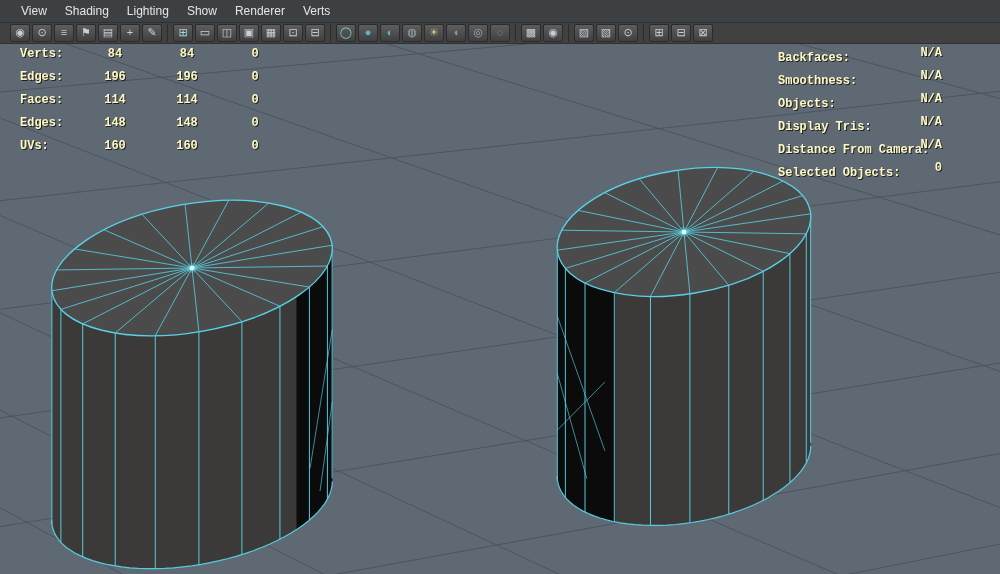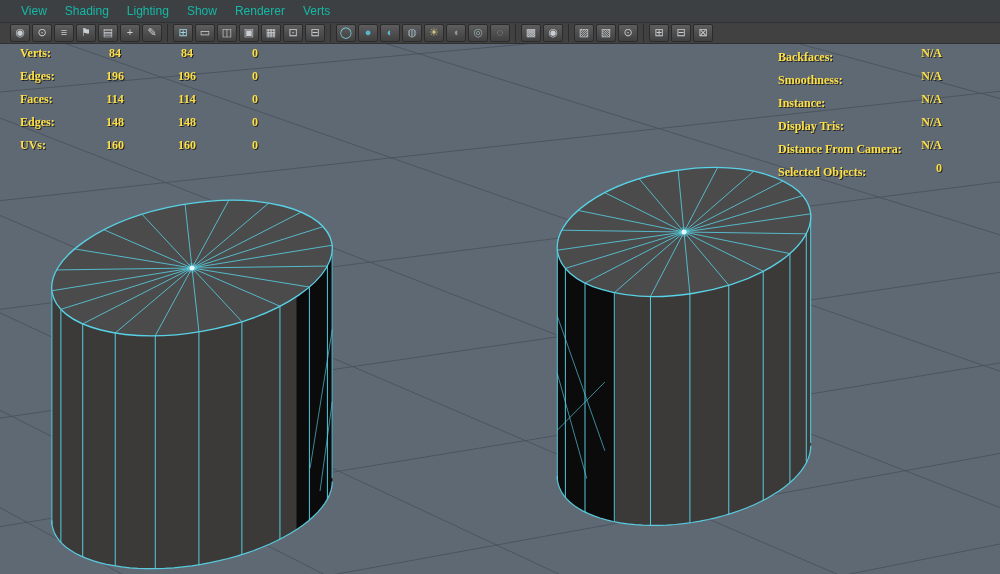--- a/index.html
+++ b/index.html
@@ -1,29 +1,29 @@
 <!DOCTYPE html>
 <html><head>
 <meta charset="utf-8">
 <style>
   html,body{margin:0;padding:0;background:#222;font-family:"Liberation Sans",sans-serif;}
   .window{position:relative;width:1000px;height:574px;overflow:hidden;background:#5f6973;}
   
   .menubar{height:23px;background:#3d4043;display:flex;align-items:center;padding-left:12px;border-bottom:1px solid #2e3133;box-sizing:border-box;}
-  .menu-item{color:#14b8a6;font-size:12px;padding:2px 9px;cursor:default;white-space:nowrap;text-align:center;}
+  .menu-item{color:#e5e5e5;font-size:12px;padding:2px 9px;cursor:default;white-space:nowrap;text-align:center;}
   
   .toolbar{height:21px;background:#414141;display:flex;align-items:center;padding-left:10px;box-sizing:border-box;border-bottom:1px solid #303030;}
   .tgroup{display:flex;gap:2px;margin-right:5px;padding-right:5px;border-right:1px solid #2c2c2c;}
   .tgroup:last-child{border-right:none;}
   .ticon{display:inline-block;width:18px;height:16px;background:linear-gradient(#5d5d5d,#404040);border:1px solid #2b2b2b;border-radius:2px;color:#c9ced2;font-size:11px;line-height:15px;text-align:center;cursor:default;overflow:hidden;}
   
   .viewport{position:absolute;top:44px;left:0;width:1000px;height:530px;}
   .scene{position:absolute;top:0;left:0;}
   
-  .hud{position:absolute;top:-2px;font-family:Liberation Serif, serif;font-size:12px;font-weight:bold;color:#fde047;text-shadow:1px 1px 0 rgba(20,20,20,0.85);pointer-events:none;}
+  .hud{position:absolute;top:-2px;font-family:Liberation Mono, monospace;font-size:12px;font-weight:bold;color:#fef9c3;text-shadow:1px 1px 0 rgba(20,20,20,0.85);pointer-events:none;}
   .hud-left{left:20px;}
   .hud-left .row{display:flex;height:23px;align-items:center;}
   .hud-left .lbl{width:58px;text-align:left;}
   .hud-left .c{text-align:center;}
   .hud-left .c1{width:74px;}
   .hud-left .c2{width:70px;}
   .hud-left .c3{width:66px;}
   .hud-right{left:778px;width:172px;}
   .hud-right .row{position:relative;height:23px;display:flex;align-items:flex-end;white-space:nowrap;}
   .hud-right .val{position:absolute;right:8px;top:4px;}
@@ -230,21 +230,21 @@
     <div class="hud hud-right">
         <div class="row">
           <span>Backfaces:</span>
           <span class="val">N/A</span>
         </div>
         <div class="row">
           <span>Smoothness:</span>
           <span class="val">N/A</span>
         </div>
         <div class="row">
-          <span>Instance:</span>
+          <span>Objects:</span>
           <span class="val">N/A</span>
         </div>
         <div class="row">
           <span>Display Tris:</span>
           <span class="val">N/A</span>
         </div>
         <div class="row">
           <span>Distance From Camera:</span>
           <span class="val">N/A</span>
         </div>

